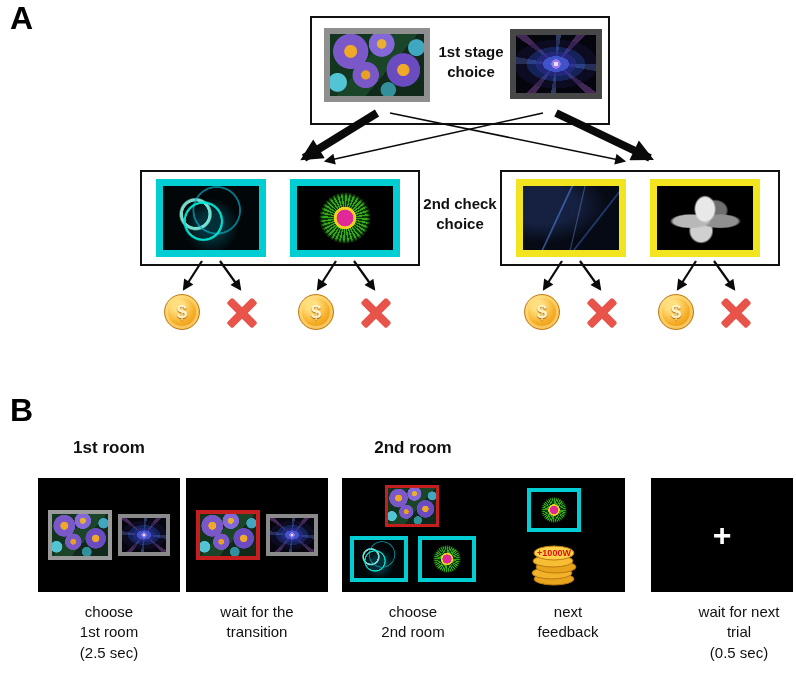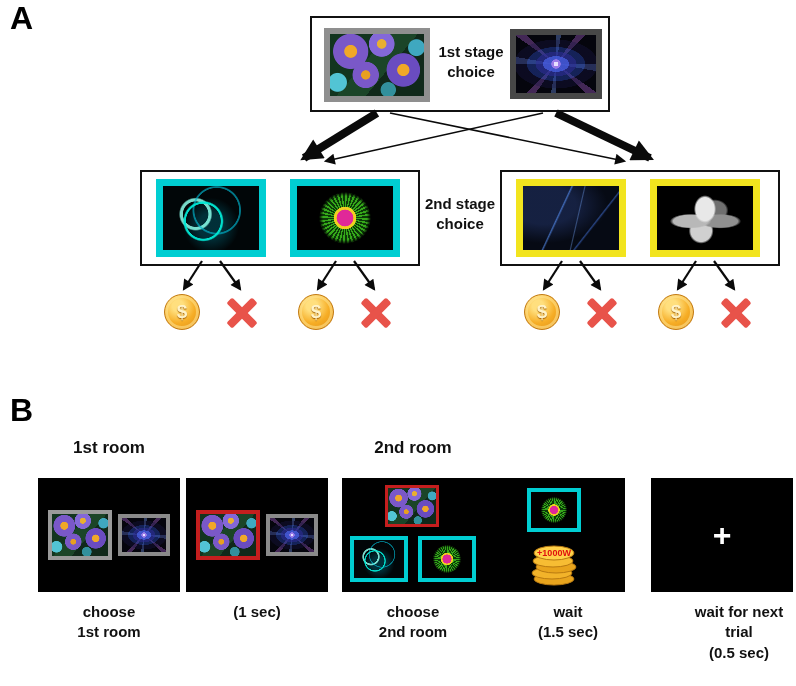--- a/index.html
+++ b/index.html
@@ -144,52 +144,52 @@
     background: #000;
   }
   .caption {
     position: absolute;
     width: 142px;
     top: 602px;
     text-align: center;
     font-size: 15px;
     line-height: 1.35;
   }
-  .caption span { display: block; font-weight: bold; }
+  .caption span { display: block; }
   .fixation {
     position: absolute; inset: 0;
     display: flex; align-items: center; justify-content: center;
     color: #fff; font-size: 32px; font-weight: bold;
   }
   svg.arrows { position: absolute; left: 0; top: 0; pointer-events: none; }
 </style>
 </head>
 <body>
 
 <div id="figure">
 
   <div>
     <div class="panel-label" style="left:10px; top:0px;">A</div>
 
-    <div class="box" style="left:310px; top:16px; width:300px; height:96px;">
+    <div class="box" style="left:310px; top:16px; width:300px; height:109px;">
       <div class="stim frame-gray art-flowers" style="left:12px; top:10px; width:106px; height:74px;"></div>
       <div class="stage-text" style="left:122px; top:24px; width:74px;">
         <span>1st stage</span>
         <span>choice</span>
       </div>
       <div class="stim frame-darkgray art-kaleido" style="left:198px; top:11px; width:92px; height:70px;"></div>
     </div>
 
     <div class="box" style="left:140px; top:170px; width:280px; height:96px;">
       <div class="stim frame-cyan art-swirl" style="left:14px; top:7px; width:110px; height:78px;"></div>
       <div class="stim frame-cyan art-burst" style="left:148px; top:7px; width:110px; height:78px;"></div>
     </div>
 
     <div class="stage-text" style="left:421px; top:194px; width:78px;">
-      <span>2nd stage</span>
+      <span>2nd check</span>
       <span>choice</span>
     </div>
 
     <div class="box" style="left:500px; top:170px; width:280px; height:96px;">
       <div class="stim frame-yellow art-darklines" style="left:14px; top:7px; width:110px; height:78px;"></div>
       <div class="stim frame-yellow art-bwflower" style="left:148px; top:7px; width:110px; height:78px;"></div>
     </div>
 
     <svg class="arrows" width="796" height="396">
       <defs>
@@ -271,31 +271,33 @@
       </svg>
     </div>
 
     <div class="screen" style="left:651px; top:478px;">
       <div class="fixation">+</div>
     </div>
 
     <div class="caption" style="left:38px;">
       <span>choose</span>
       <span>1st room</span>
+      <span>(2.5 sec)</span>
     </div>
     <div class="caption" style="left:186px;">
-      <span>(1 sec)</span>
+      <span>wait for the</span>
+      <span>transition</span>
     </div>
     <div class="caption" style="left:342px;">
       <span>choose</span>
       <span>2nd room</span>
     </div>
     <div class="caption" style="left:497px;">
-      <span>wait</span>
-      <span>(1.5 sec)</span>
+      <span>next</span>
+      <span>feedback</span>
     </div>
     <div class="caption" style="left:668px;">
       <span>wait for next</span>
       <span>trial</span>
       <span>(0.5 sec)</span>
     </div>
   </div>
 
 </div>
 

